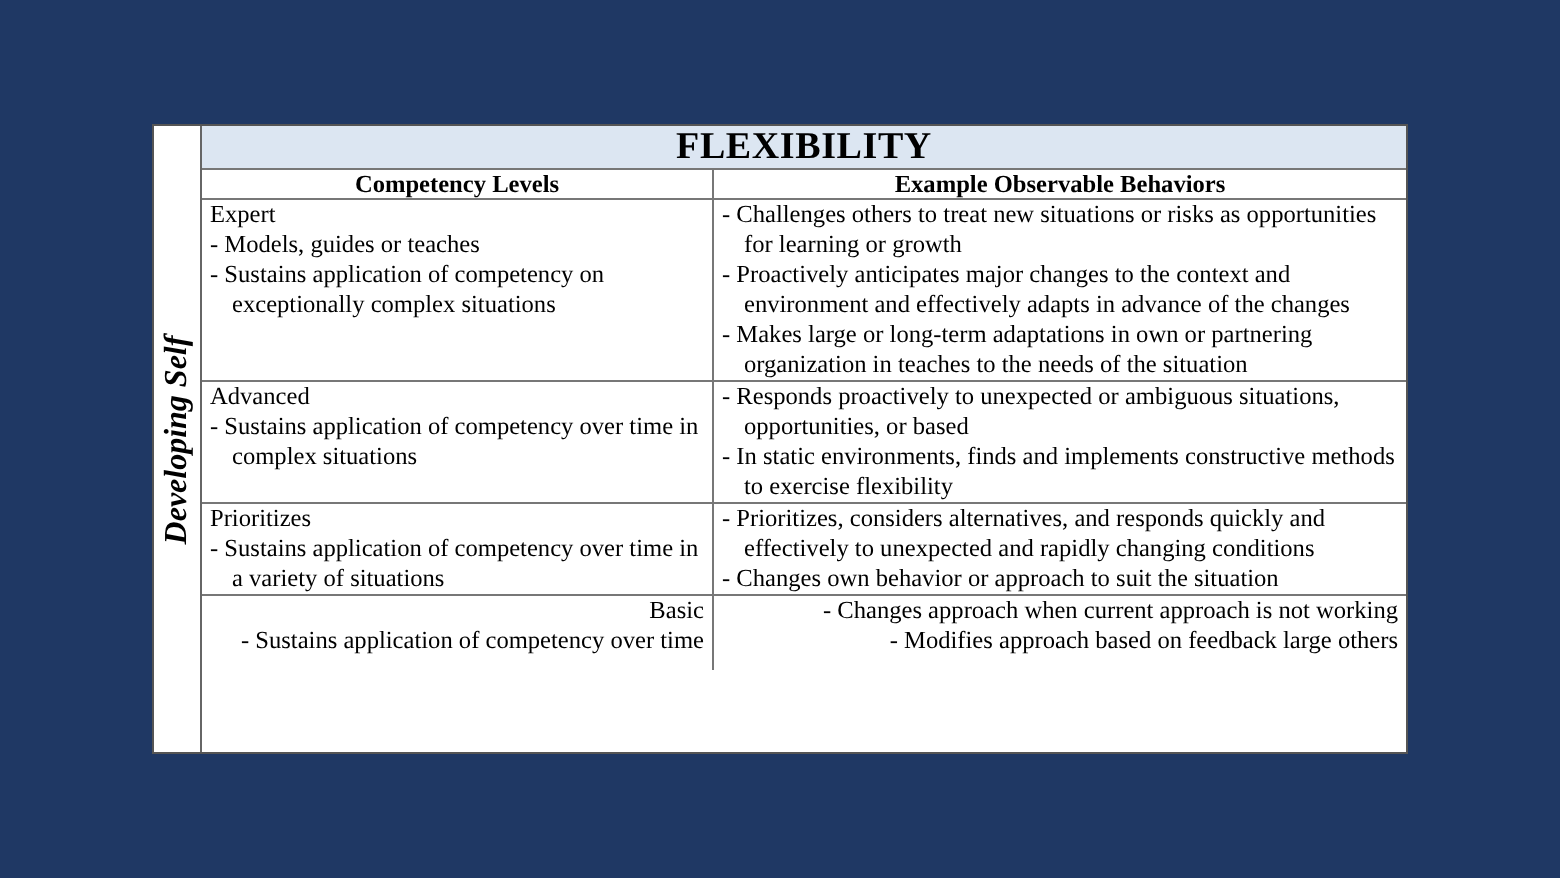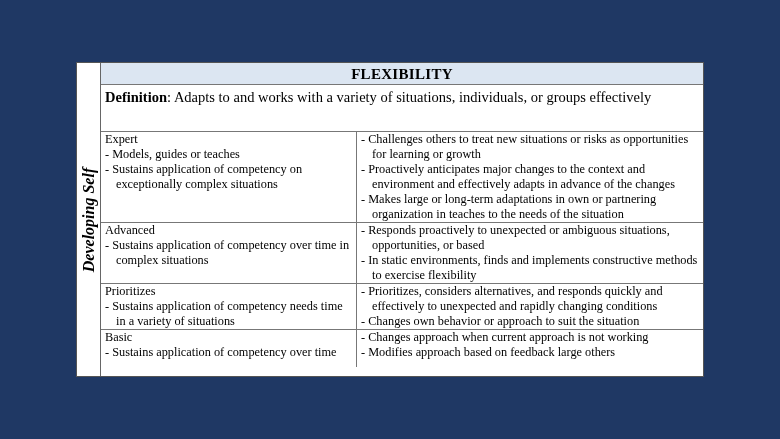--- a/index.html
+++ b/index.html
@@ -5,44 +5,47 @@
   html, body { margin:0; padding:0; }
   body { width:780px; height:439px; background:#1f3864; position:relative; overflow:hidden;
          font-family:"Liberation Serif", "DejaVu Serif", serif; color:#000; }
   .card { position:absolute; left:76px; top:62px; width:628px; height:315px; background:#fff;
           border:1px solid #555; box-sizing:border-box; }
   .side { position:absolute; left:0; top:0; width:24px; height:100%; border-right:1px solid #666; box-sizing:border-box; }
   .side-label { position:absolute; left:12px; top:50%; transform:translate(-50%,-50%) rotate(-90deg);
                 white-space:nowrap; font-weight:bold; font-style:italic; font-size:16px; }
   .main { position:absolute; left:24px; top:0; right:0; bottom:0; }
   .title { height:21px; background:#dce6f2; border-bottom:1px solid #777; text-align:center;
-           font-weight:bold; font-size:15px; line-height:22px; letter-spacing:0.3px; }
+           font-weight:bold; font-size:19px; line-height:22px; letter-spacing:0.3px; }
   .definition { height:47px; border-bottom:1px solid #777; padding:3px 4px; box-sizing:border-box;
                 font-size:14.5px; line-height:18px; }
   .definition b { font-weight:bold; }
   table { border-collapse:collapse; width:100%; table-layout:fixed; }
   td, th { border-bottom:1px solid #777; vertical-align:top; padding:0 4px; font-size:12.3px; line-height:15px; }
   th { font-weight:bold; text-align:center; height:14px; line-height:14px; }
   td.left, th.left { border-right:1px solid #777; width:247px; }
-  tr.last td { border-bottom:none; }
+  tr.last td { border-bottom:none;text-align:right; }
   .lvl { display:block; }
   .item { display:block; padding-left:11px; text-indent:-11px; }
 </style>
 </head>
 <body>
 
 <div class="card">
   <div class="side">
     <div class="side-label">Developing Self</div>
   </div>
   <div class="main">
     <div class="title">FLEXIBILITY</div>
-    <div class="definition"><b>Definition</b><span>:  Adapts to and works with a variety of situations, individuals, or groups effectively</span></div>
     <table>
       <tbody>
+          <tr>
+        <th class="left">Competency Levels</th>
+        <th>Example Observable Behaviors</th>
+      </tr>
       <tr style="height:89px">
         <td class="left">
           <span class="lvl">Expert</span>
           <span class="item">- Models, guides or teaches</span>
           <span class="item">- Sustains application of competency on exceptionally complex situations</span>
         </td>
         <td>
           <span class="item">- Challenges others to treat new situations or risks as opportunities for learning or growth</span>
           <span class="item">- Proactively anticipates major changes to the context and environment and effectively adapts in advance of the changes</span>
           <span class="item">- Makes large or long-term adaptations in own or partnering organization in teaches to the needs of the situation</span>
@@ -54,21 +57,21 @@
           <span class="item">- Sustains application of competency over time in complex situations</span>
         </td>
         <td>
           <span class="item">- Responds proactively to unexpected or ambiguous situations, opportunities, or based</span>
           <span class="item">- In static environments, finds and implements constructive methods to exercise flexibility</span>
         </td>
       </tr>
       <tr style="height:43px">
         <td class="left">
           <span class="lvl">Prioritizes</span>
-          <span class="item">- Sustains application of competency needs time in a variety of situations</span>
+          <span class="item">- Sustains application of competency over time in a variety of situations</span>
         </td>
         <td>
           <span class="item">- Prioritizes, considers alternatives, and responds quickly and effectively to unexpected and rapidly changing conditions</span>
           <span class="item">- Changes own behavior or approach to suit the situation</span>
         </td>
       </tr>
       <tr class="last" style="height:37px">
         <td class="left">
           <span class="lvl">Basic</span>
           <span class="item">- Sustains application of competency over time</span>

